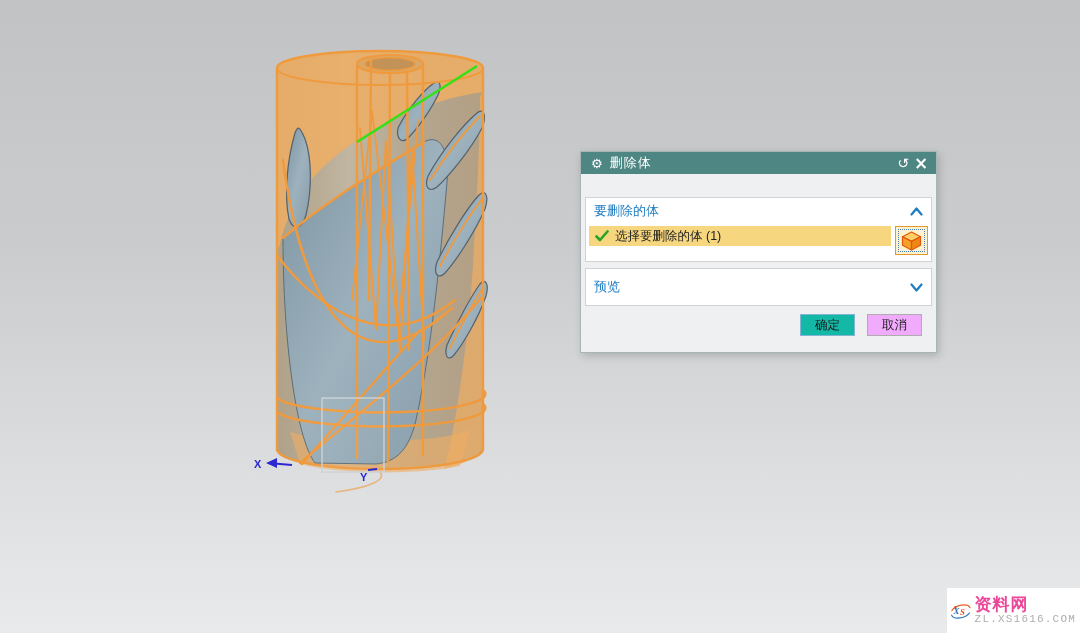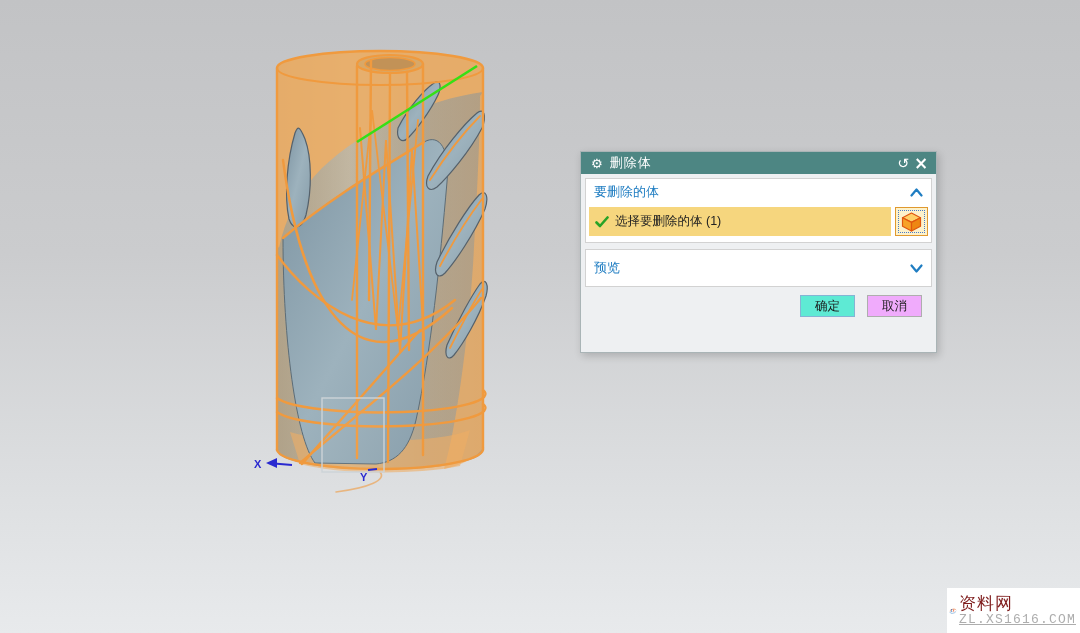--- a/index.html
+++ b/index.html
@@ -28,36 +28,36 @@
   }
   .titlebar .gear { font-family: "DejaVu Sans", sans-serif; font-size: 13px; line-height: 1; margin: 0 7px 0 4px; }
   .titlebar .title-text { font-size: 13px; letter-spacing: 1px; }
   .titlebar .spacer { flex: 1; }
   .titlebar .tb-icon {
     font-family: "DejaVu Sans", sans-serif; font-size: 14px; line-height: 1;
     width: 18px; text-align: center; cursor: pointer; color: #fff;
   }
   .titlebar .tb-icon.close { font-size: 17px; font-weight: bold; }
 
-  .dialog-body { padding: 4px 4px 0 4px; flex: 1; display: flex; flex-direction: column; }
+  .dialog-body { padding: 4px 4px 0 4px; flex: 1; display: flex; flex-direction: column; justify-content: flex-end; }
 
   .group { background: #ffffff; border: 1px solid #d2d2d2; }
   .group.first { margin-bottom: 6px; }
 
   .section-header {
     height: 26px; display: flex; align-items: center; padding: 0 8px;
     color: #1f7dc2; font-size: 13px;
   }
   .section-header .sh-label { flex: 1; }
   .section-header svg { display: block; }
 
   .sel-row { display: flex; align-items: stretch; padding: 2px 3px; }
   .sel-row .row-strip {
     flex: 1; display: flex; align-items: center; padding: 0 6px;
-    font-size: 12.5px; color: #222; height: 29px;
+    font-size: 12.5px; color: #222; height: 20px;
   }
   .sel-row.active .row-strip { background: #f6d67e; }
   .check { margin-right: 6px; display: inline-flex; }
   .cube-btn {
     width: 33px; height: 29px; margin-left: 4px;
     display: flex; align-items: center; justify-content: center;
     background: #ffffff; border: 1px solid #9b9b9b; cursor: pointer;
   }
   .cube-btn.active {
     background: #fdf2cb; border: 1px solid #e0992f; outline: 1px dotted #4a7cc8; outline-offset: -4px;
@@ -66,31 +66,31 @@
   .footer {
     flex: 0 0 auto; height: 46px; display: flex; align-items: center;
     justify-content: flex-end; padding: 0 10px 8px 0; gap: 12px;
   }
   .btn {
     min-width: 55px; height: 22px; font-size: 12.5px; color: #1a1a1a;
     display: inline-flex; align-items: center; justify-content: center;
     padding: 0 10px; cursor: pointer;
     font-family: "Liberation Sans", sans-serif;
   }
-  .btn.ok { background: #5eead4; border: 1px solid #84b4d4; }
+  .btn.ok { background: #14b8a6; border: 1px solid #84b4d4; }
   .btn.cancel { background: #f0abfc; border: 1px solid #aeaeae; }
 
   
   .watermark {
     position: absolute; right: 0; bottom: 0; width: 133px; height: 45px;
     background: #ffffff; display: flex; align-items: center; padding: 2px 4px 2px 2px;
   }
   .wm-text { display: flex; flex-direction: column; line-height: 1.05; margin-left: 2px; }
-  .wm-name { font-size: 17px; font-weight: normal; color: #7f1d1d; letter-spacing: 1px; }
-  .wm-url { font-size: 13px; color: #adadad; letter-spacing: 1.2px; font-family: "Liberation Mono", monospace; text-decoration: underline; }
+  .wm-name { font-size: 17px; font-weight: bold; color: #ec4899; letter-spacing: 1px; }
+  .wm-url { font-size: 11px; color: #adadad; letter-spacing: 1.2px; font-family: "Liberation Mono", monospace; }
 </style>
 </head>
 <body>
 
 <div class="viewport">
   <svg width="1080" height="633" viewBox="0 0 1080 633">
     <defs>
       <linearGradient id="gGray" x1="0" y1="0" x2="1" y2="0">
         <stop offset="0" stop-color="#75909e"></stop>
         <stop offset="0.35" stop-color="#a7bcc6"></stop>

